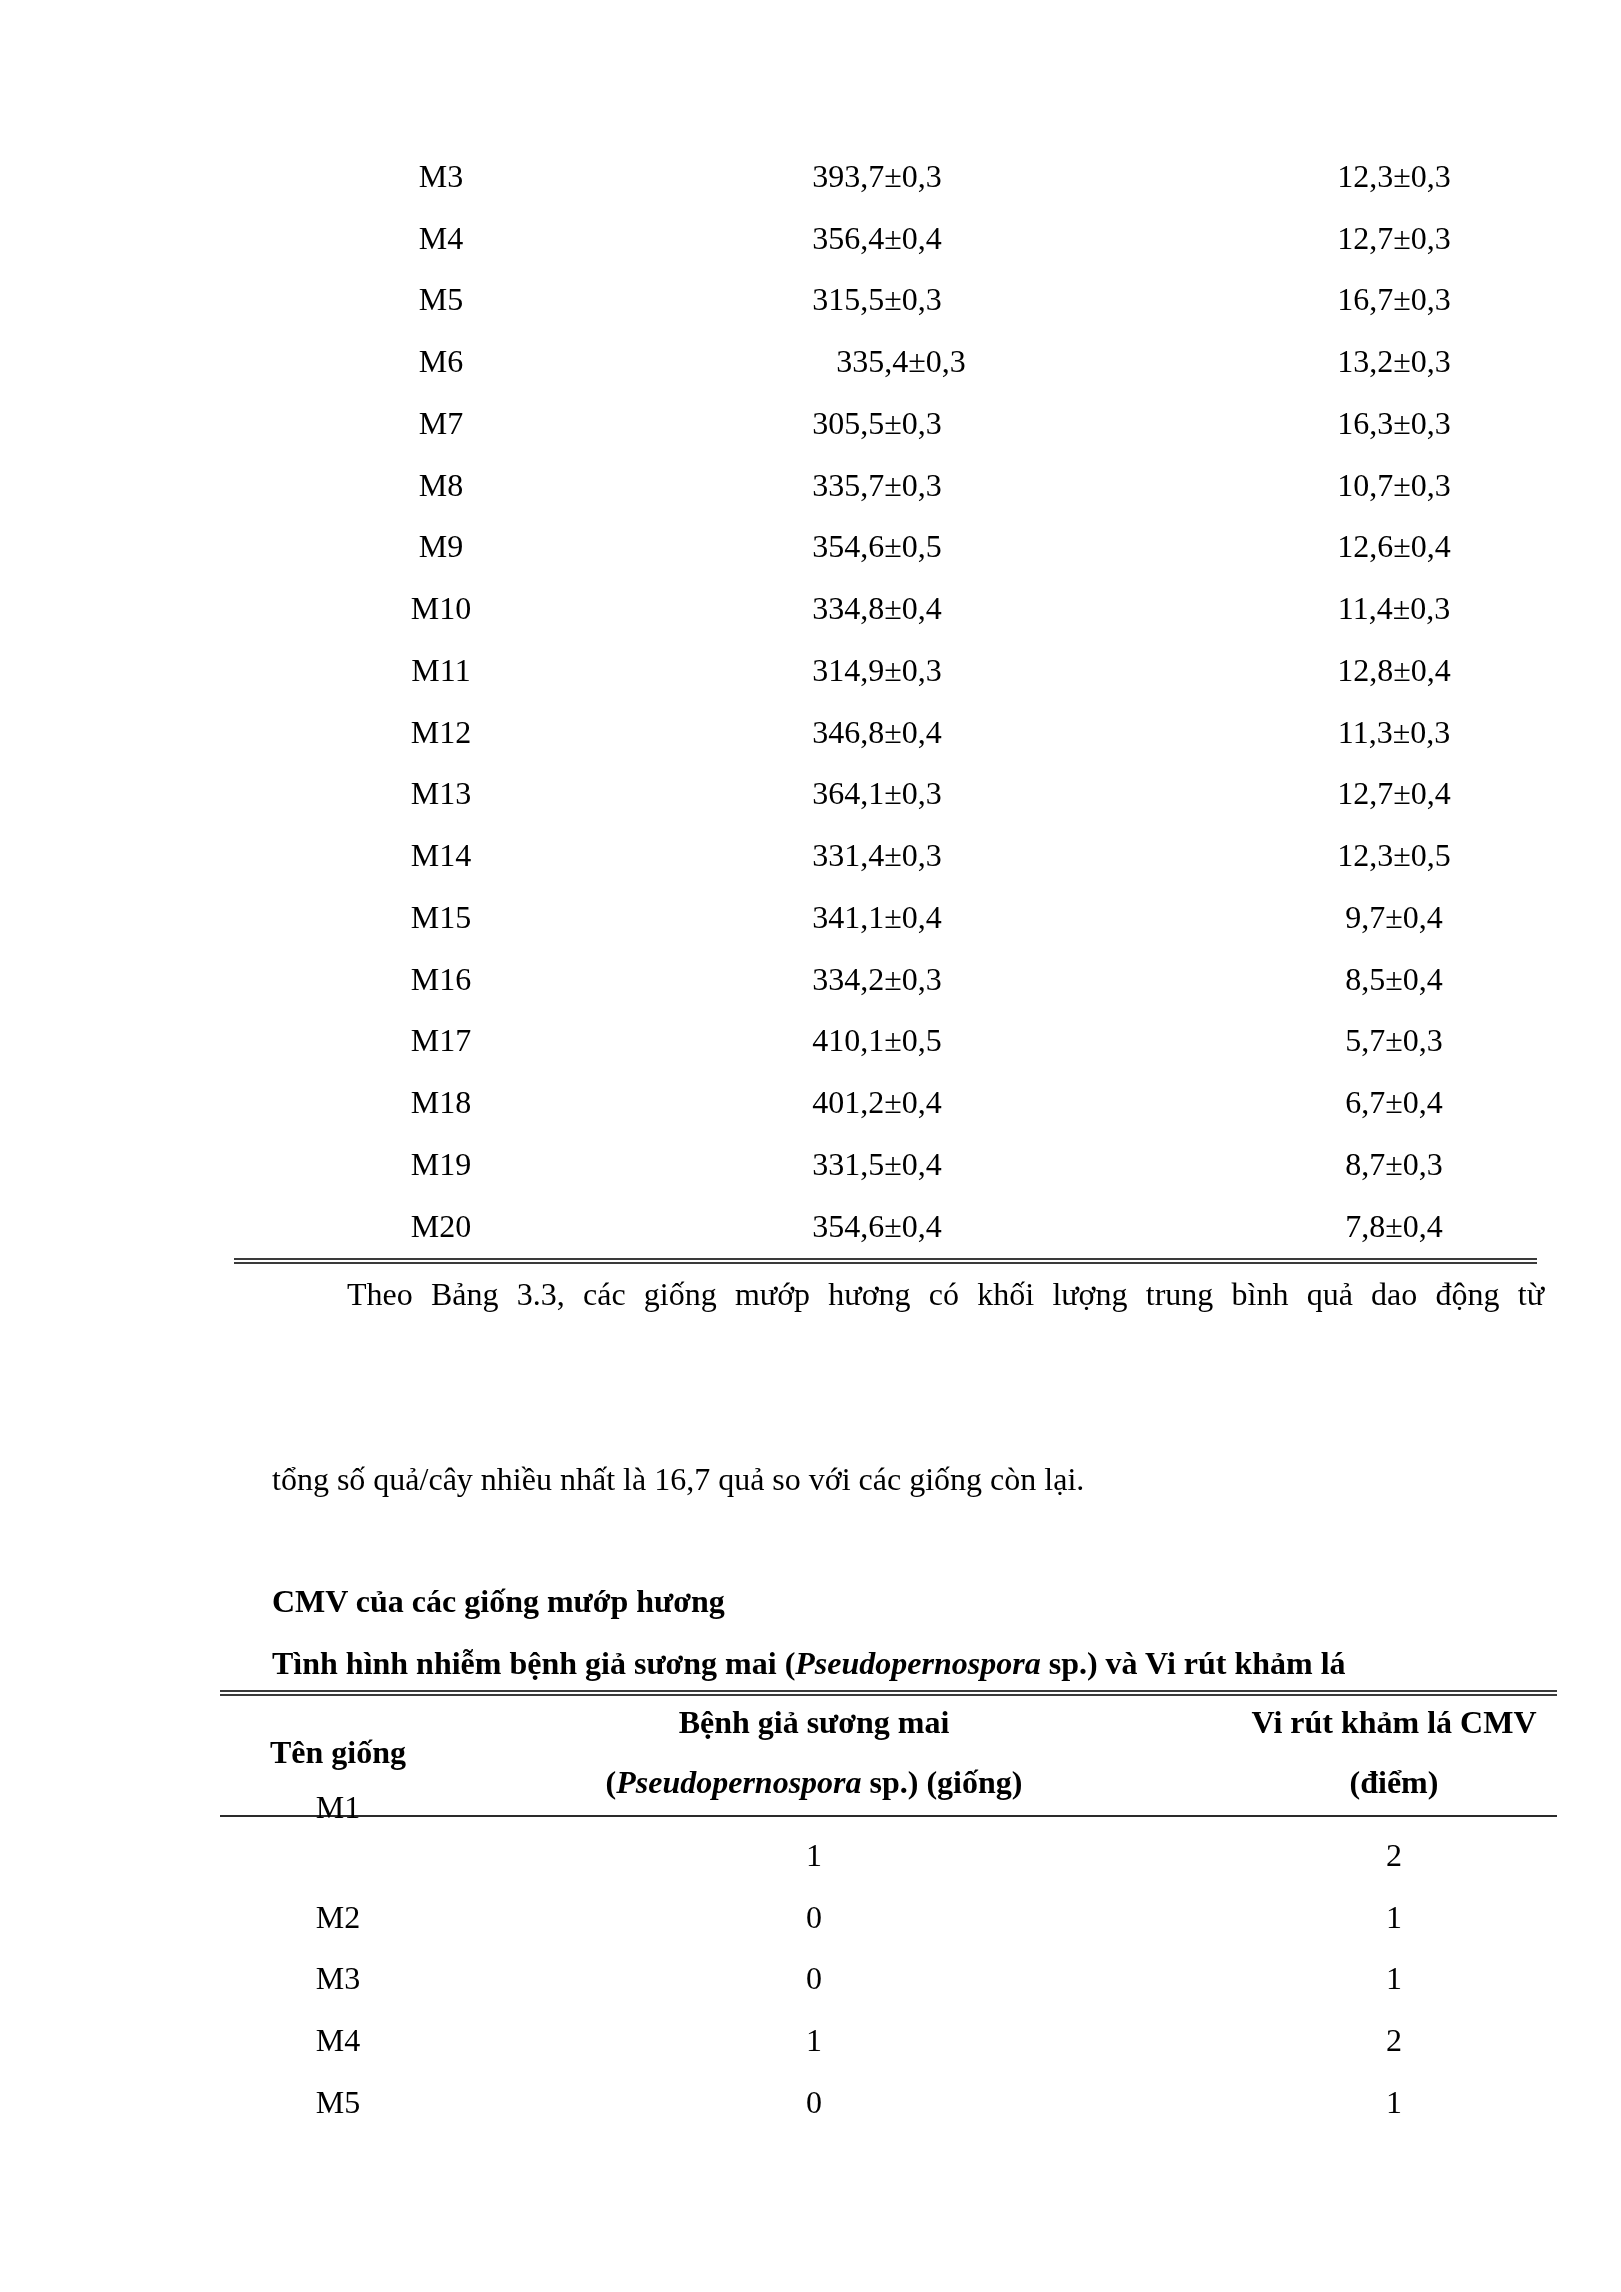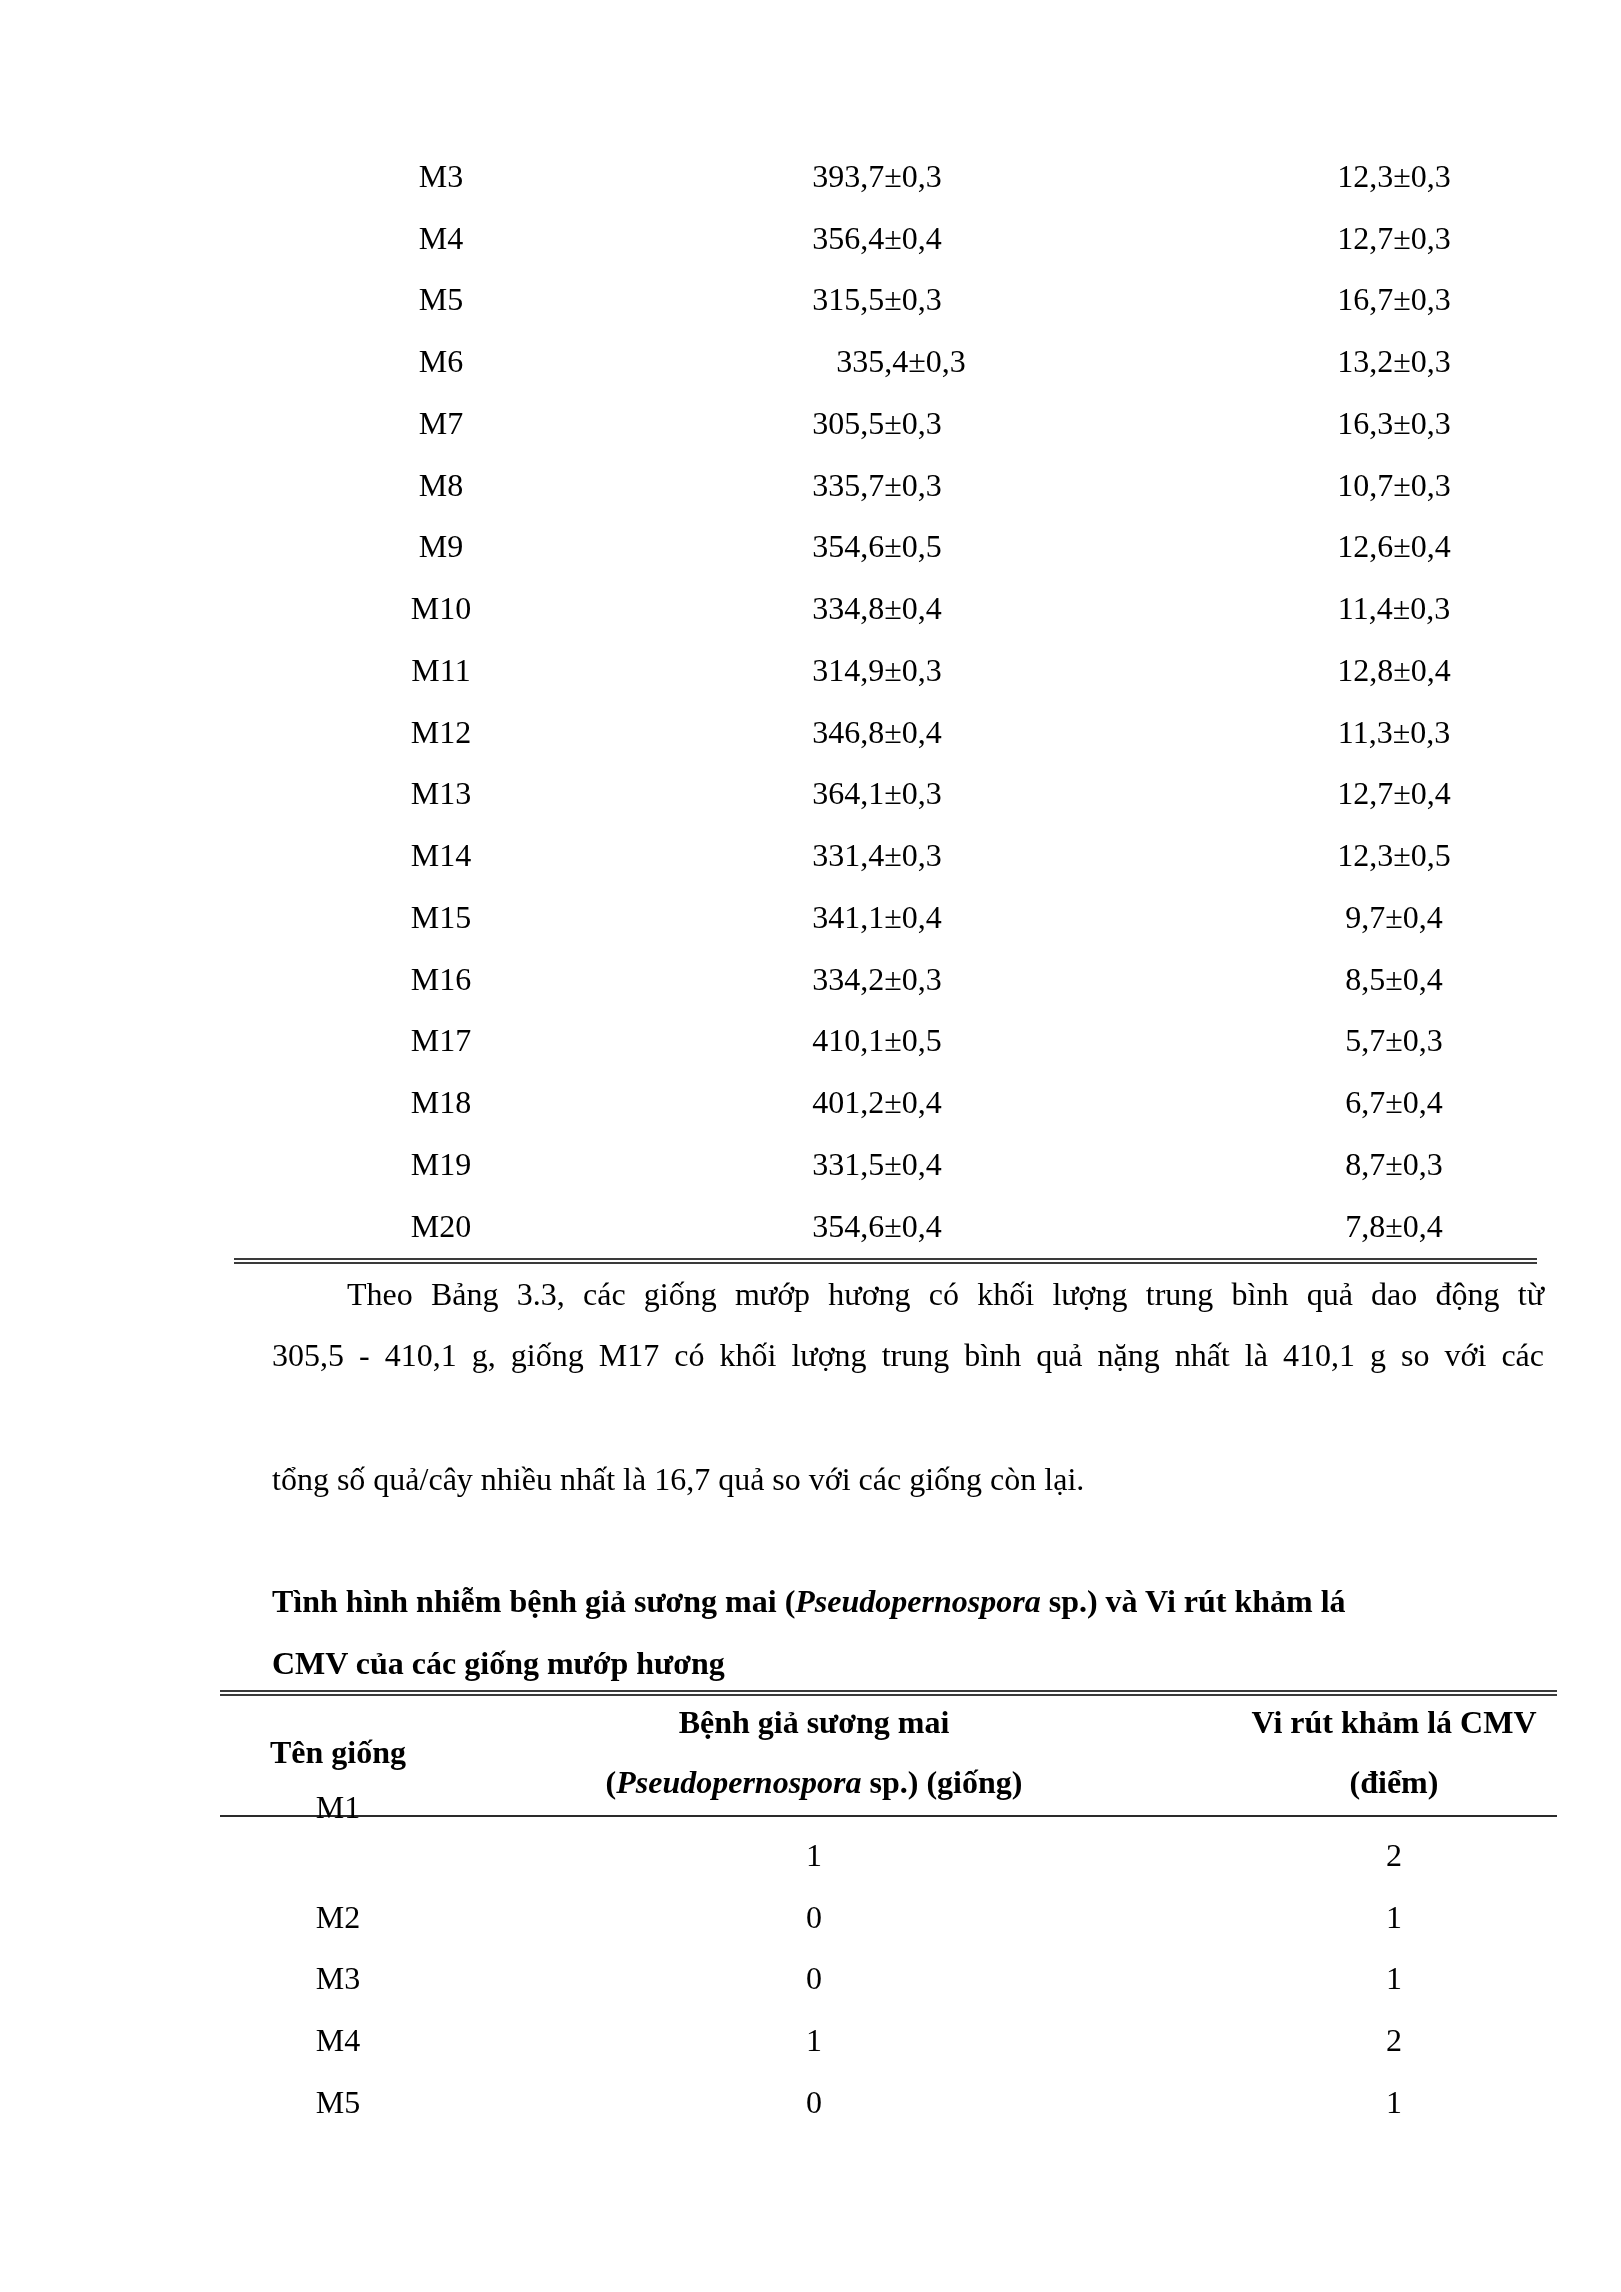--- a/index.html
+++ b/index.html
@@ -112,29 +112,28 @@
   <div>
     <span class="cell" style="left:441px;top:1207px">M20</span>
     <span class="cell" style="left:877px;top:1207px">354,6±0,4</span>
     <span class="cell" style="left:1394px;top:1207px">7,8±0,4</span>
   </div>
   <div class="dbl" style="left:234px;top:1258px;width:1303px"></div>
 </div>
 
 <div class="para" style="top:1264px">
   <span class="line indent">Theo Bảng 3.3, các giống mướp hương có khối lượng trung bình quả dao động từ</span>
-  <span class="line">305,5 - 410,1 g, giống M17 có khối lượng trung bình quả nặng nhất là 410,1 g so với các</span>
 </div>
 <div class="para" style="top:1449px">
   <span class="line last">tổng số quả/cây nhiều nhất là 16,7 quả so với các giống còn lại.</span>
 </div>
 
 <div class="heading" style="top:1570px">
+  <div>CMV của các giống mướp hương</div>
   <div><span>Tình hình nhiễm bệnh giả sương mai (</span><em>Pseudopernospora</em><span> sp.) và Vi rút khảm lá</span></div>
-  <div>CMV của các giống mướp hương</div>
 </div>
 
 <div>
   <div class="dbl" style="left:220px;top:1690px;width:1337px"></div>
 
   <div>
     <span class="th" style="left:338px;top:1733px">Tên giống</span>
     <span class="th" style="left:814px;top:1703px">Bệnh giả sương mai</span>
     <span class="th" style="left:814px;top:1763px"><span>(</span><em>Pseudopernospora</em><span> sp.) (giống)</span></span>
     <span class="th" style="left:1394px;top:1703px">Vi rút khảm lá CMV</span>

